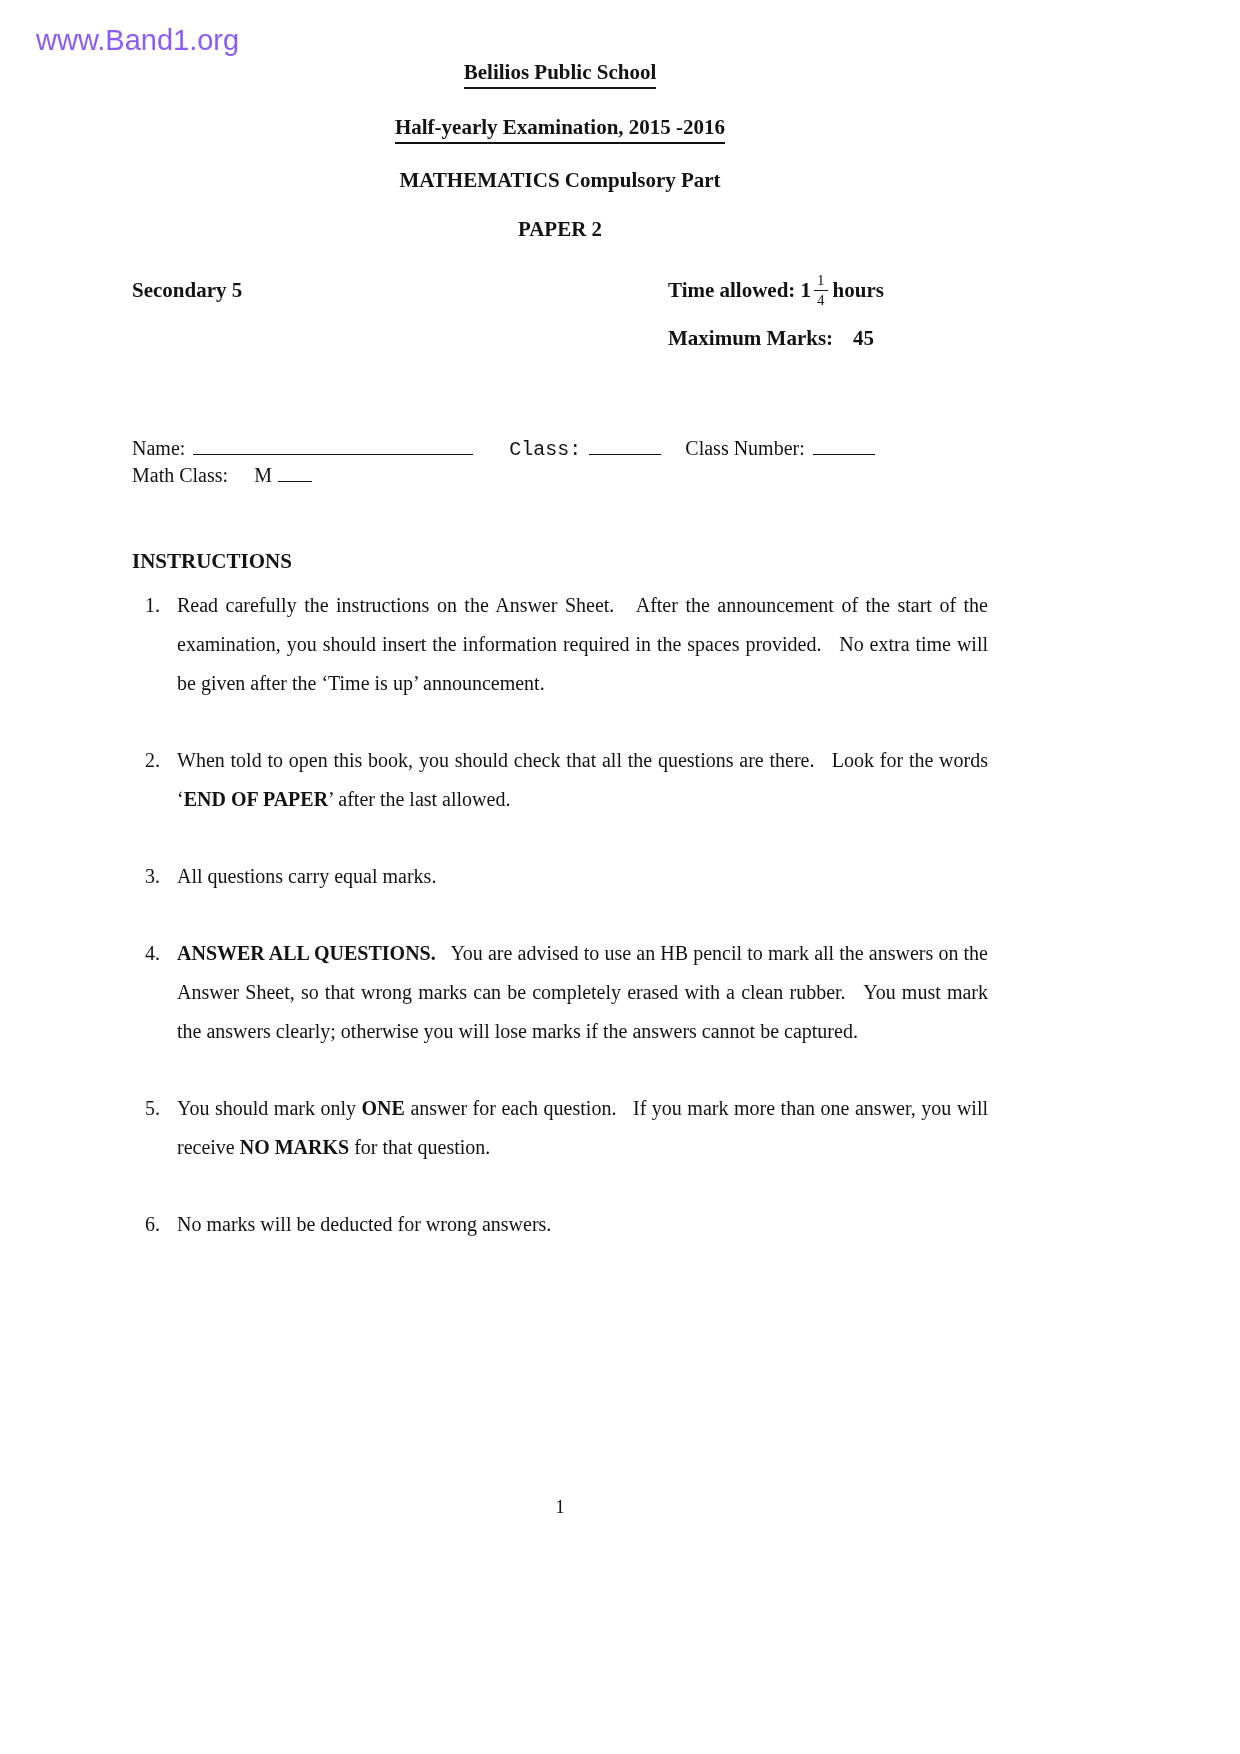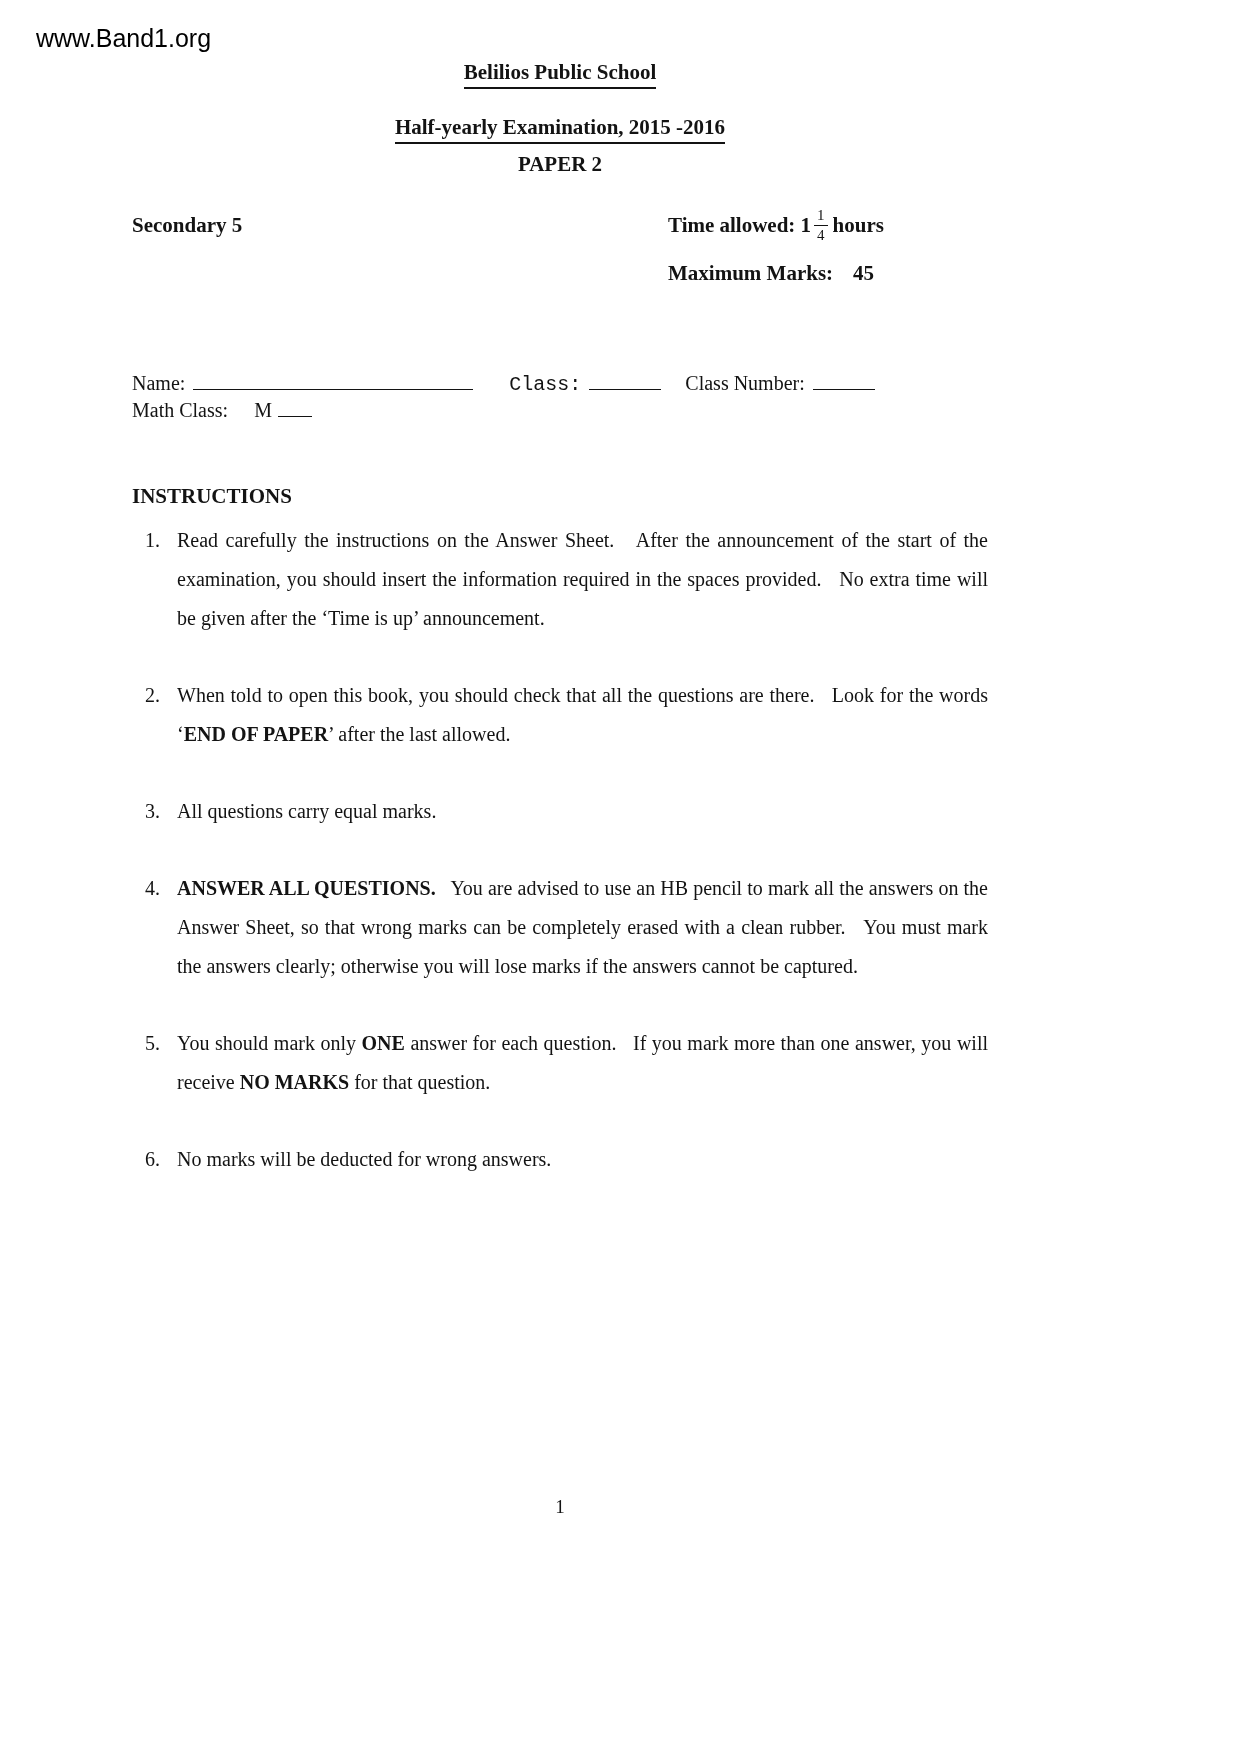--- a/index.html
+++ b/index.html
@@ -12,34 +12,34 @@
     position: relative;
     font-family: "Liberation Serif", serif;
     color: #131313;
     overflow: hidden;
   }
   .watermark {
     position: absolute;
     left: 36px;
     top: 24px;
     font-family: "Liberation Sans", sans-serif;
-    font-size: 25px;
-    color: #000000;
+    font-size: 29px;
+    color: #8b5cf6;
   }
   .content {
     position: absolute;
     left: 132px;
     top: 0;
     width: 856px;
     padding-top: 60px;
     font-size: 20px;
   }
   .h-center { text-align: center; font-weight: bold; font-size: 21px; }
   .h-school   { margin: 0 0 26px 0; }
-  .h-exam     { margin: 0 0 8px 0; }
+  .h-exam     { margin: 0 0 24px 0; }
   .h-subject  { margin: 0 0 24px 0; }
   .h-paper    { margin: 0 0 30px 0; }
   .u { display: inline-block; border-bottom: 2px solid #131313; padding-bottom: 2px; }
 
   .meta-row { position: relative; height: 112px; }
   .class-level { position: absolute; left: 0; top: 6px; font-weight: bold; font-size: 21px; }
   .right-block { position: absolute; left: 536px; top: 0; }
   .time-line { font-weight: bold; font-size: 21px; display: flex; align-items: center; }
   .frac {
     display: inline-flex;
@@ -102,20 +102,21 @@
   <div class="watermark">www.Band1.org</div>
 
   <div class="content">
 
     <div class="h-center h-school">
       <span class="u">Belilios Public School</span>
     </div>
     <div class="h-center h-exam">
       <span class="u">Half-yearly Examination, 2015 -2016</span>
     </div>
+    <div class="h-center h-subject">MATHEMATICS Compulsory Part</div>
     <div class="h-center h-paper">PAPER 2</div>
 
     <div class="meta-row">
       <div class="class-level">Secondary 5</div>
       <div class="right-block">
         <div class="time-line">
           <span>Time allowed: 1</span>
           <span class="frac">
             <span class="fnum">1</span>
             <span class="fden">4</span>

